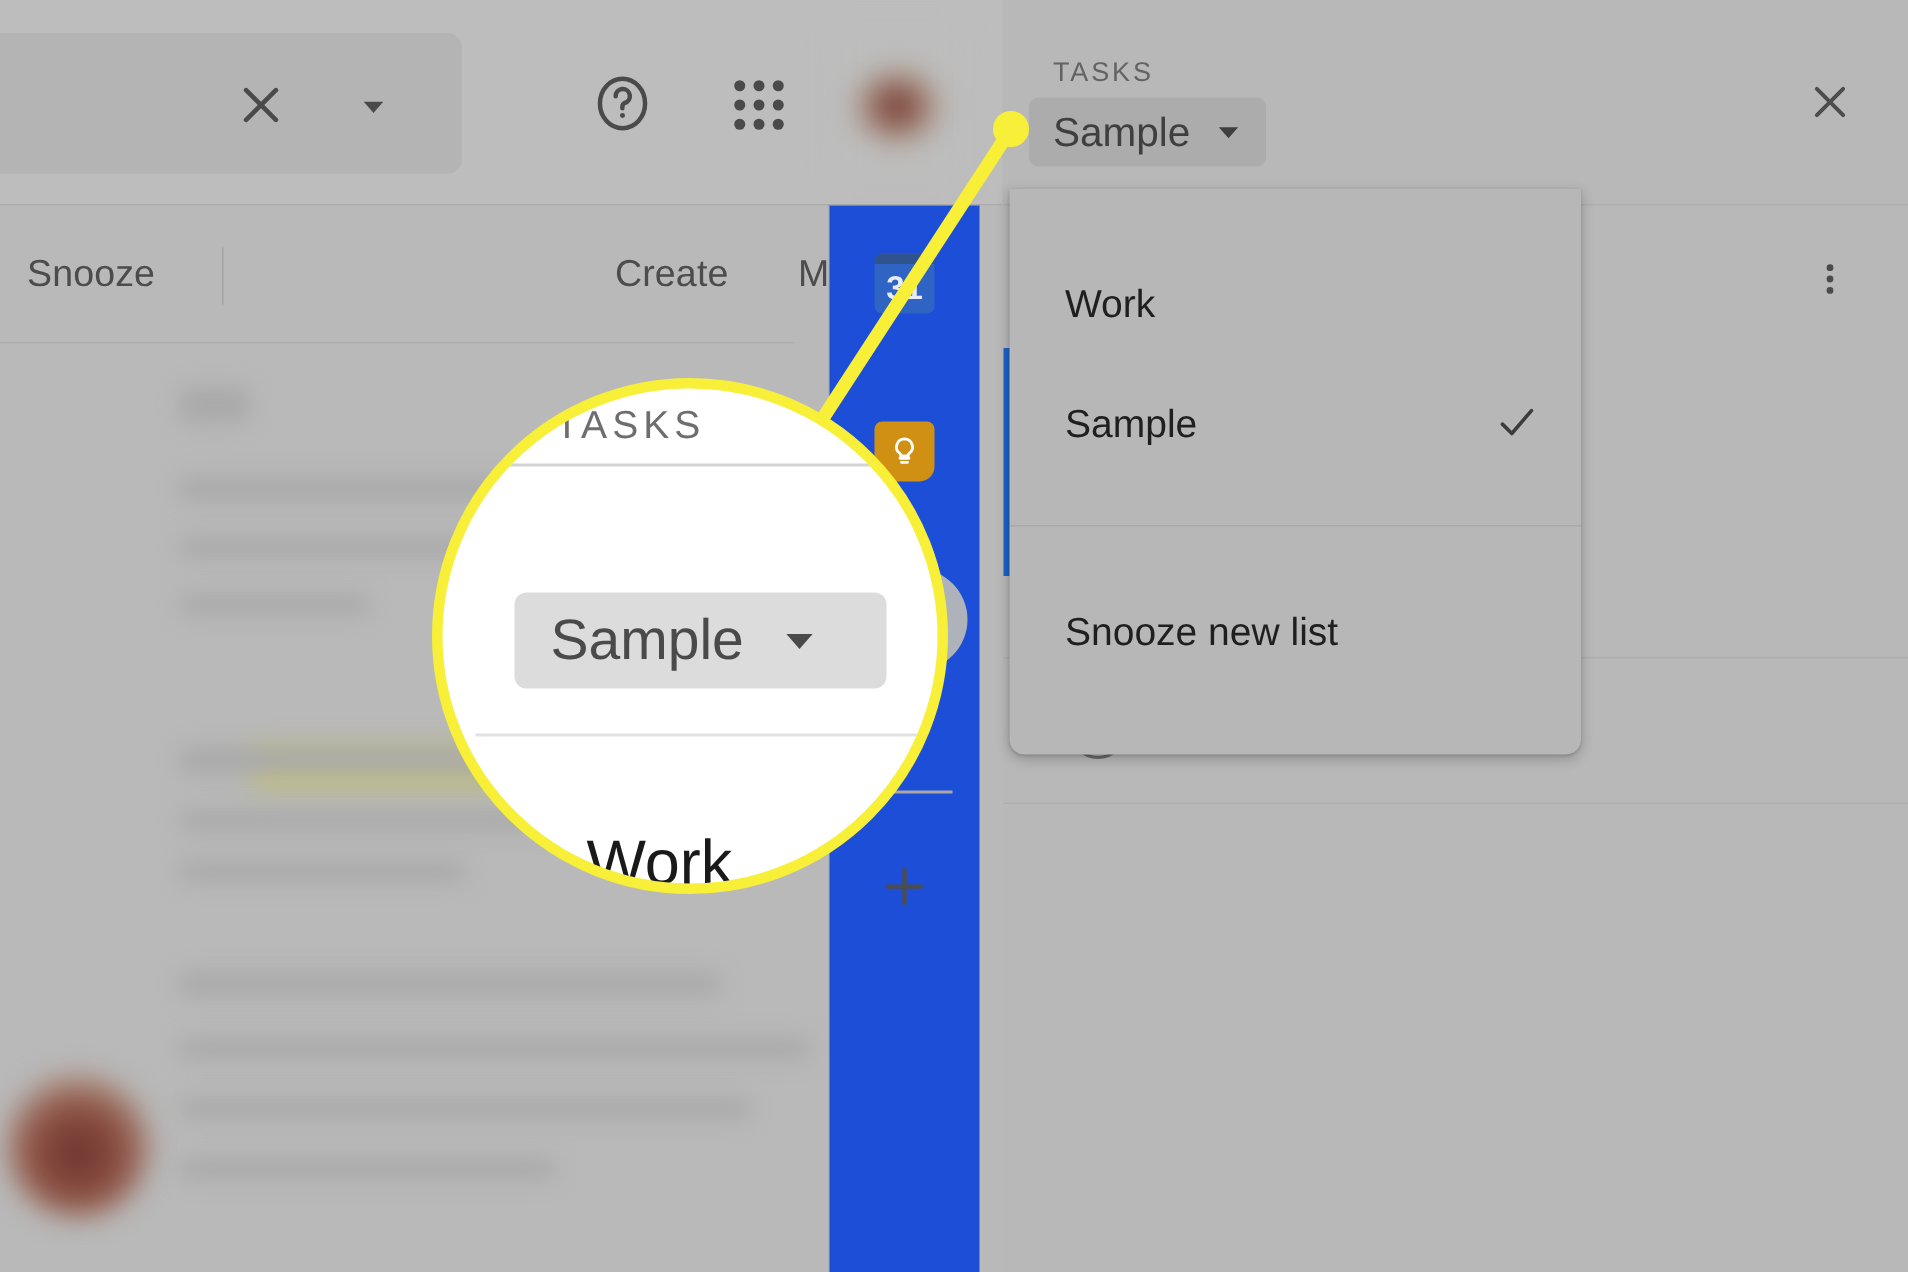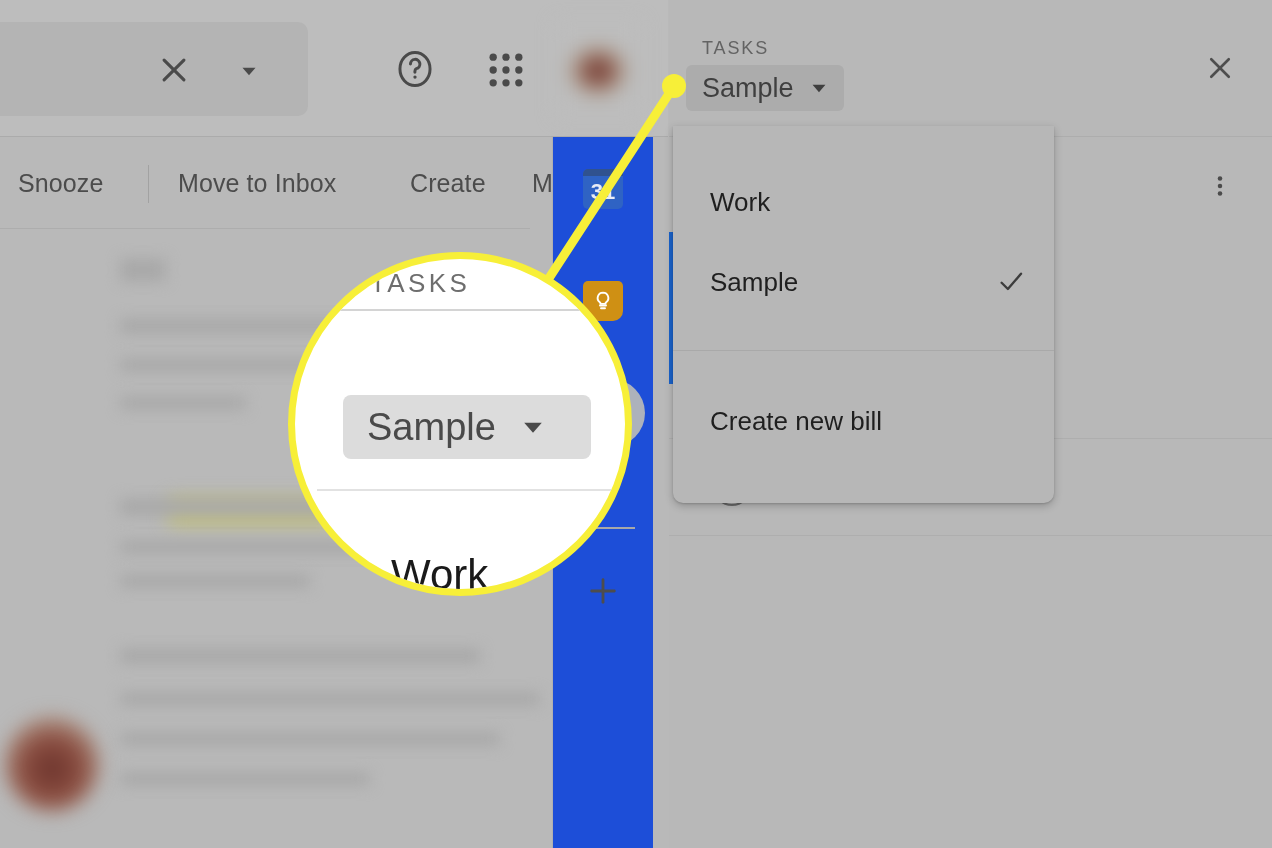--- a/index.html
+++ b/index.html
@@ -450,21 +450,20 @@
             <circle cx="19" cy="19" r="2"></circle>
         </svg>
       </div>
 
       <div class="avatar-blur"></div>
     </div>
 
     <div class="gmail-toolbar">
       <div class="tb-item tb-snooze">Snooze</div>
       <div class="tb-divider"></div>
-      <div class="tb-item tb-move">Move to Inbox</div>
       <div class="tb-item tb-labels">Create</div>
       <div class="tb-item tb-more">M</div>
     </div>
     <div class="tb-underline"></div>
 
     <div class="mail-body">
       <div class="subject-hl"></div>
       <div class="blurline" style="left:120px; top:18px;  width:46px;  height:24px;"></div>
       <div class="blurline" style="left:120px; top:78px;  width:330px; height:16px;"></div>
       <div class="blurline" style="left:120px; top:118px; width:300px; height:14px;"></div>
@@ -578,21 +577,21 @@
         <span class="menu-check">
           <svg viewBox="0 0 24 24" fill="none" stroke="currentColor" stroke-width="1.9" stroke-linecap="round" stroke-linejoin="round">
             <path d="M4.5 12.6 L9.5 17.6 L20 5.4"></path>
           </svg>
         </span>
       </div>
     </div>
     <div class="menu-sep"></div>
     <div class="menu-section bottom">
       <div class="menu-item">
-        <span class="menu-item-label">Create new bill</span>
+        <span class="menu-item-label">Snooze new list</span>
       </div>
     </div>
   </div>
 
   <svg class="callout-line" viewBox="0 0 1272 848">
     <line x1="674" y1="86" x2="540" y2="292" stroke="#f7ef38" stroke-width="9" stroke-linecap="round"></line>
     <circle cx="674" cy="86" r="12" fill="#f7ef38"></circle>
   </svg>
 
   <div class="callout-circle">

